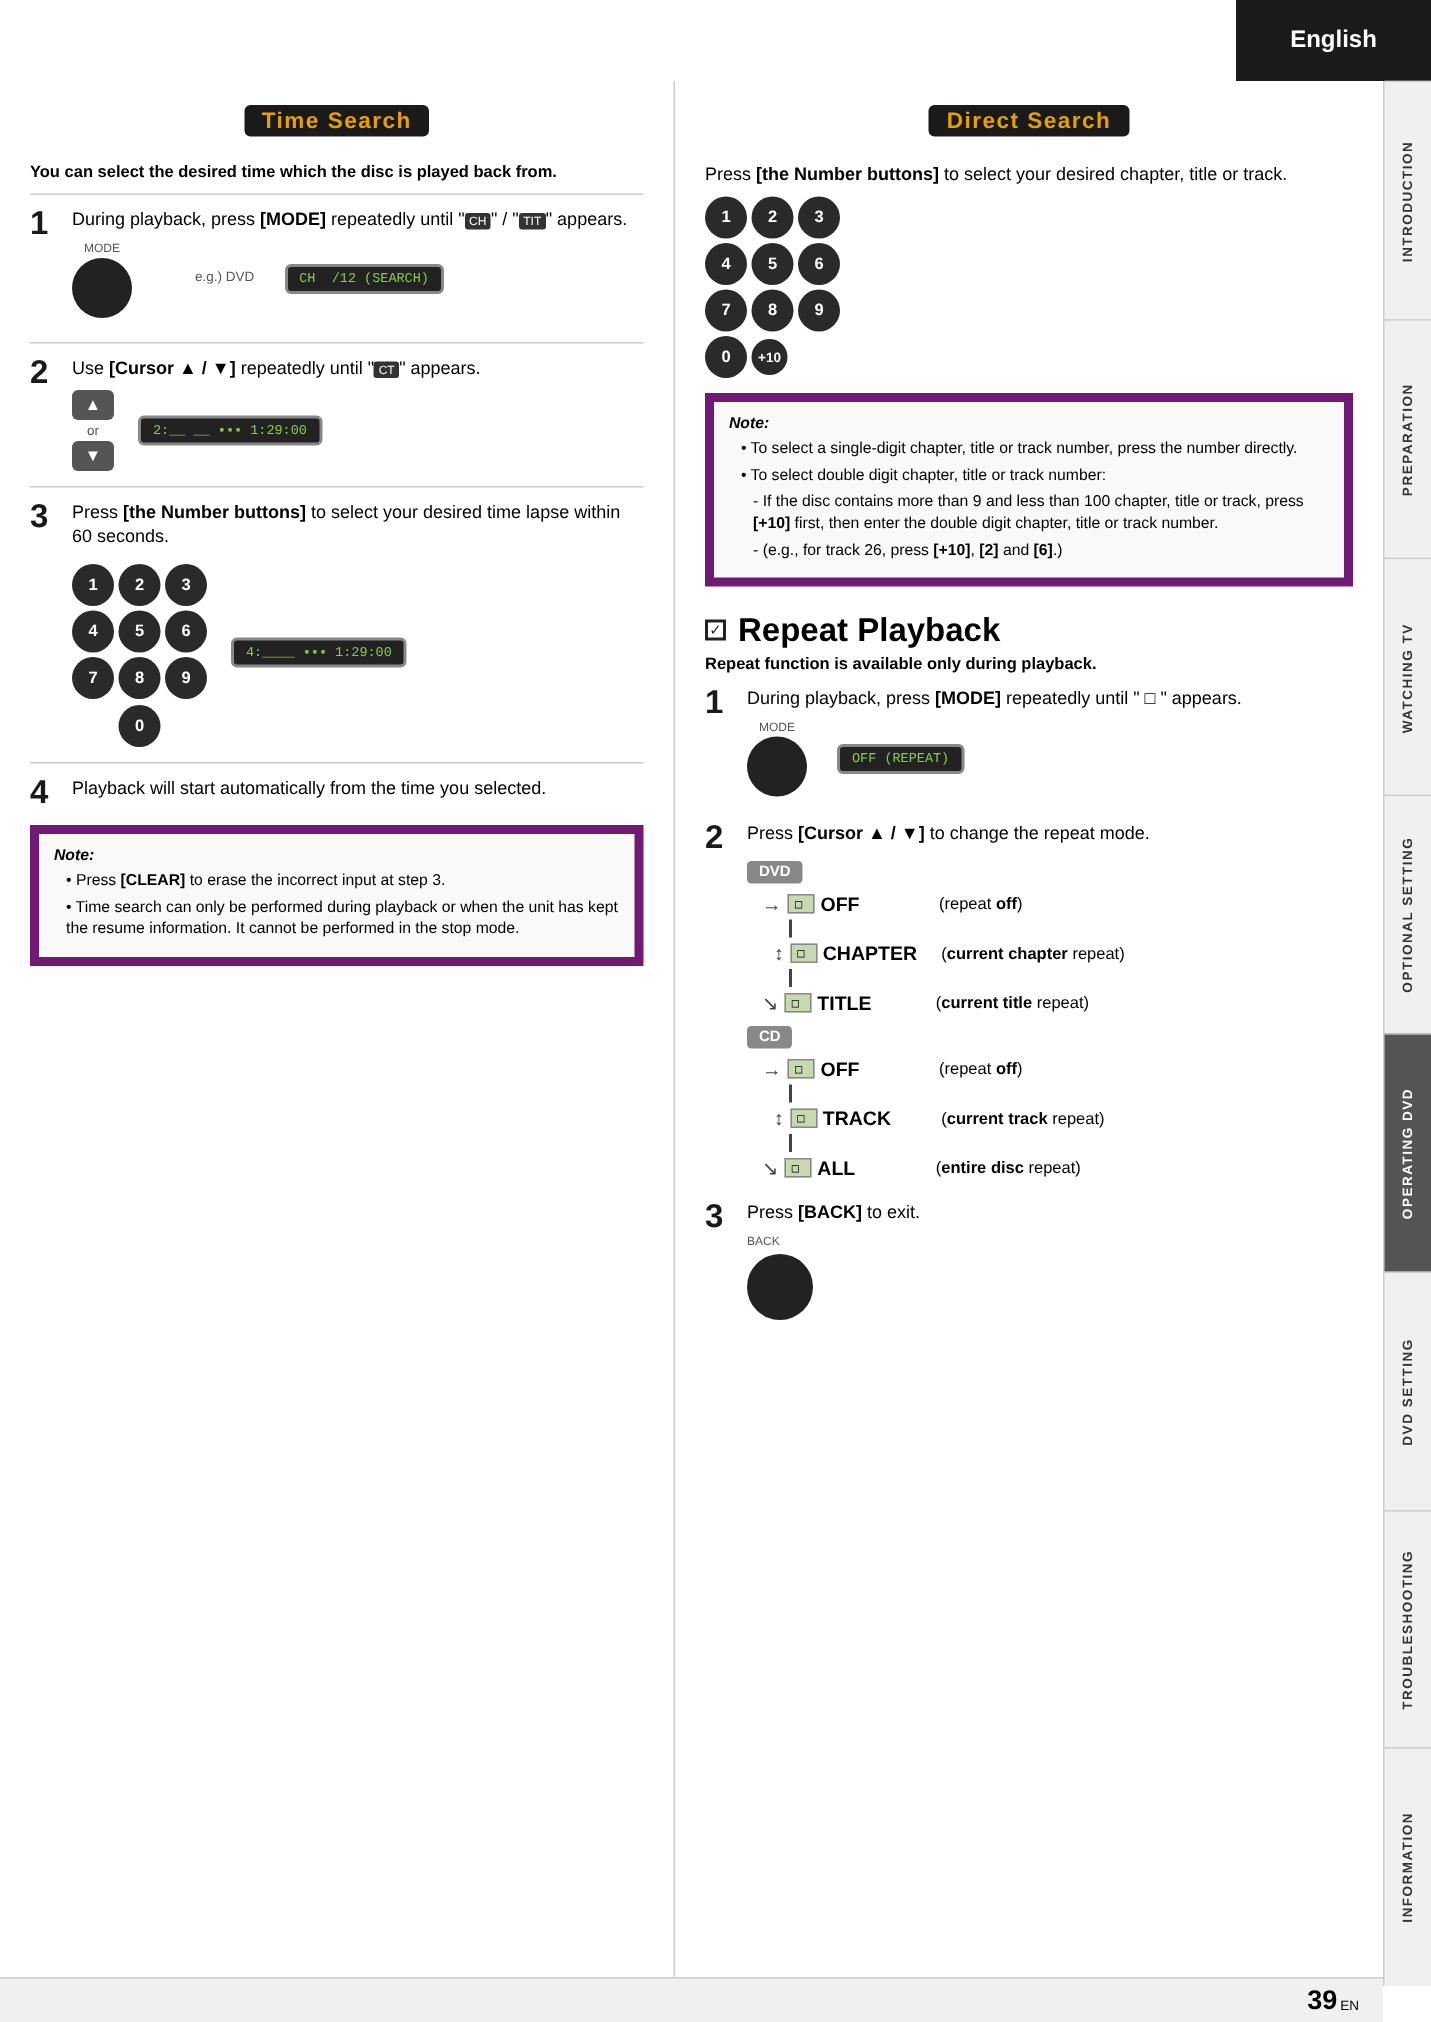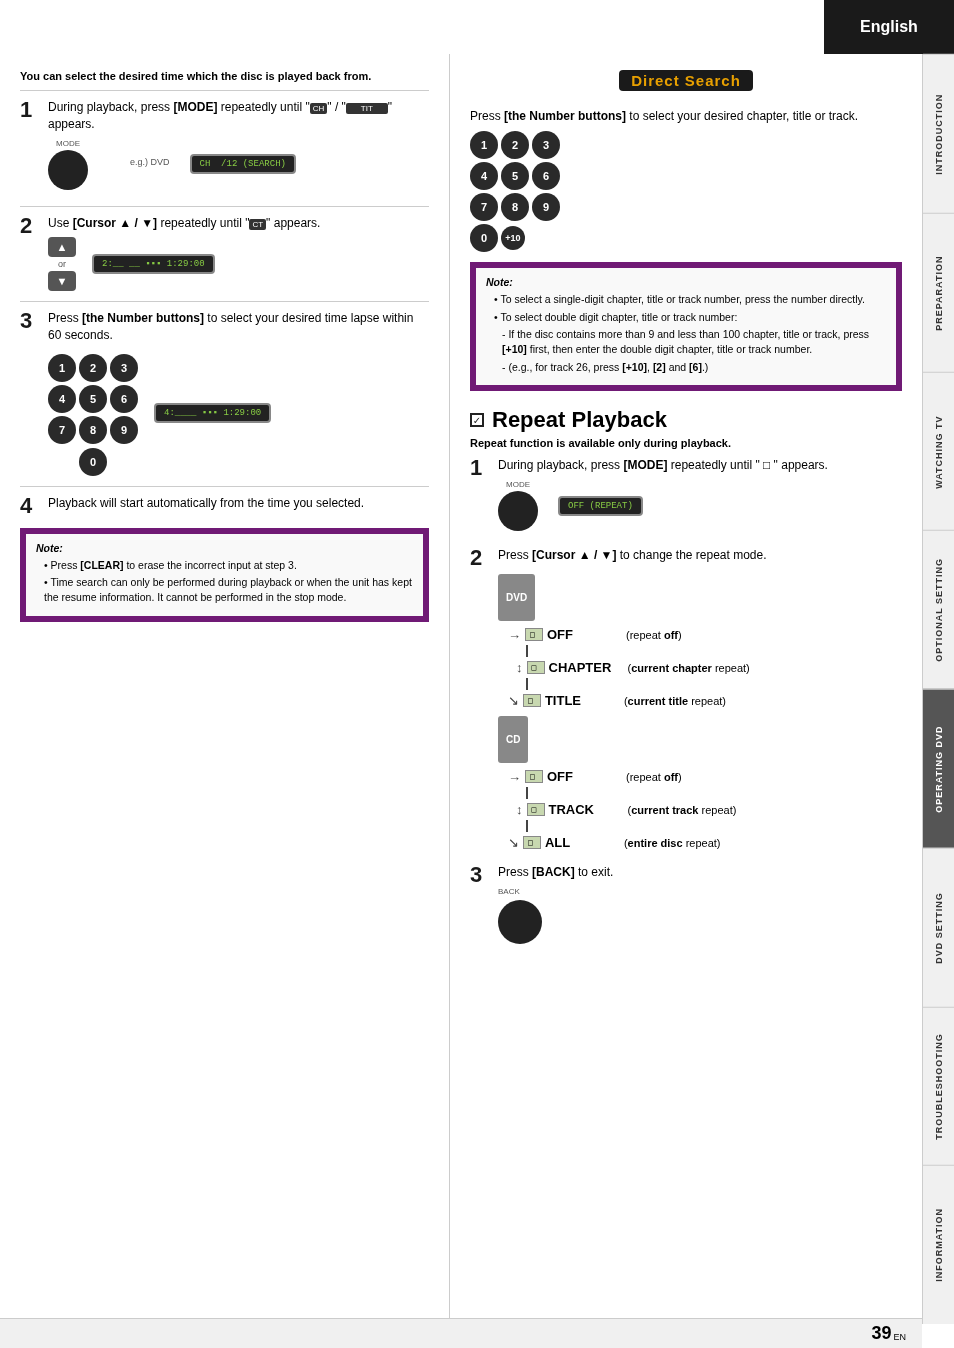--- a/index.html
+++ b/index.html
@@ -317,21 +317,21 @@
       min-width: 75px;
     }
     .mode-desc {
       font-size: 11px;
     }
     .dvd-label, .cd-label {
       background: #888;
       color: #fff;
       font-size: 10px;
       font-weight: bold;
-      padding: 18px 8px;
+      padding: 2px 8px;
       border-radius: 3px;
       display: inline-block;
       margin: 4px 0 2px 0;
     }
     .repeat-tree {
       margin: 4px 0 4px 10px;
       position: relative;
     }
     .tree-row {
       display: flex;
@@ -375,29 +375,32 @@
 </div>
 
 <div class="bottom-bar">
   <span class="page-num">39</span>
   <span class="page-en">EN</span>
 </div>
 
 <div class="main-content">
 
   <div class="left-col">
+    <div class="section-title-wrap">
+      <span class="section-title">Time Search</span>
+    </div>
     <p style="font-weight:bold; font-size:11px; margin-bottom:8px;">You can select the desired time which the disc is played back from.</p>
     <hr class="divider">
 
     <div class="step">
       <div class="step-num">1</div>
       <div class="step-content">
         <div class="step-text">
           During playback, press <strong>[MODE]</strong> repeatedly until
-          "<span style="background:#333;color:#fff;font-size:8px;padding:1px 3px;border-radius:2px;">CH</span>" / "<span style="background:#333;color:#fff;font-size:8px;padding:1px 15px;border-radius:2px;">TIT</span>" appears.
+          "<span style="background:#333;color:#fff;font-size:8px;padding:1px 3px;border-radius:2px;">CH</span>" / "<span style="background:#333;color:#fff;font-size:8px;padding:1px 3px;border-radius:2px;">TIT</span>" appears.
         </div>
         <div class="mode-diagram">
           <div class="mode-label-box">
             <div class="mode-label">MODE</div>
             <div class="mode-button"></div>
           </div>
           <div class="egdvd">e.g.) DVD</div>
           <div class="screen-display screen-dark">CH &nbsp;/12 (SEARCH)</div>
         </div>
       </div>

